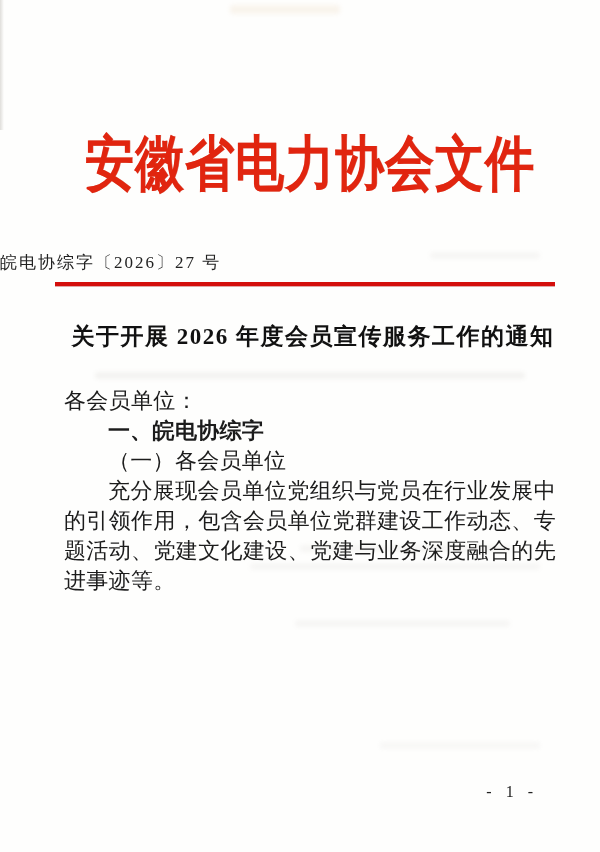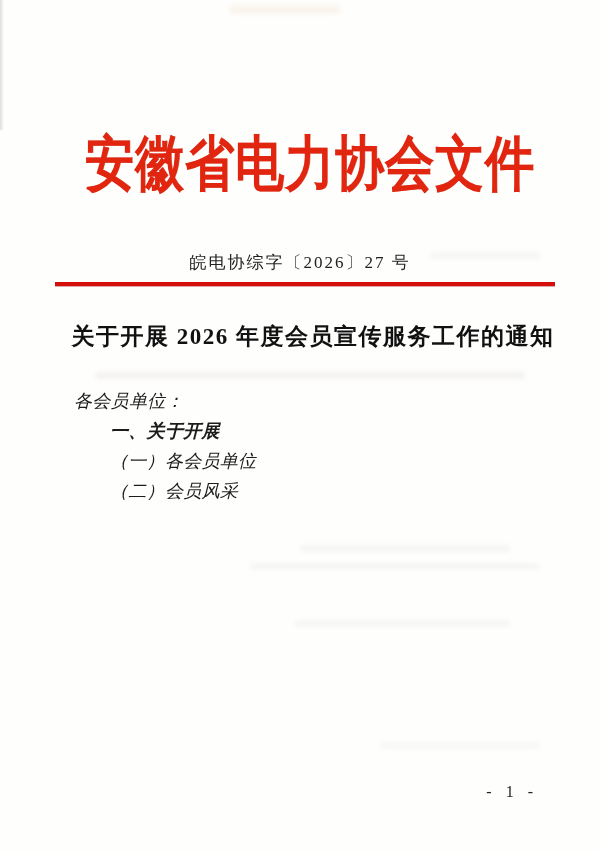--- a/index.html
+++ b/index.html
@@ -55,21 +55,21 @@
     color: #e1250f;
     transform: scaleY(1.22);
     transform-origin: center top;
     text-shadow: 0.5px 0.5px 0 rgba(190,30,10,0.55);
     white-space: nowrap;
   }
   .doc-number {
     position: absolute;
     left: 0; top: 251px;
     width: 100%;
-    text-align: center;
+    text-align: left;
     font-size: 17px;
     letter-spacing: 2px;
     color: #222;
   }
   .red-rule {
     position: absolute;
     left: 55px; top: 282px;
     width: 500px; height: 4px;
     background: #d40f0c;
     box-shadow: 0 1px 0 rgba(170,10,10,0.35);
@@ -80,28 +80,27 @@
     width: 100%;
     margin: 0;
     text-align: center;
     font-size: 23px;
     font-weight: bold;
     letter-spacing: 1.5px;
     color: #111;
   }
   .body-text {
     position: absolute;
-    left: 74px; top: 386px;
+    left: 64px; top: 386px;
     width: 492px;
-    font-size: 18px;
+    font-size: 22px;
     line-height: 30px;
     text-align: justify;
     letter-spacing: 0.3px;
     color: #1c1c1c;
-    font-style: italic;
   }
   .body-text p { margin: 0; }
   .indent { text-indent: 2em; }
   .bold-heading { font-weight: bold; }
   .page-number {
     position: absolute;
     top: 783px;
     right: 62px;
     font-size: 16px;
     letter-spacing: 5px;
@@ -127,20 +126,20 @@
   </div>
 
   <div class="doc-number">皖电协综字〔2026〕27 号</div>
 
   <div class="red-rule"></div>
 
   <h1 class="notice-title">关于开展 2026 年度会员宣传服务工作的通知</h1>
 
   <div class="body-text">
     <p>各会员单位：</p>
-    <p class="indent bold-heading">一、关于开展</p>
+    <p class="indent bold-heading">一、皖电协综字</p>
     <p class="indent">（一）各会员单位</p>
-    <p class="indent">（二）会员风采</p>
+    <p class="indent">充分展现会员单位党组织与党员在行业发展中的引领作用，包含会员单位党群建设工作动态、专题活动、党建文化建设、党建与业务深度融合的先进事迹等。</p>
   </div>
 
   <div class="page-number">- 1 -</div>
 
 </div>
 
 </body></html>

